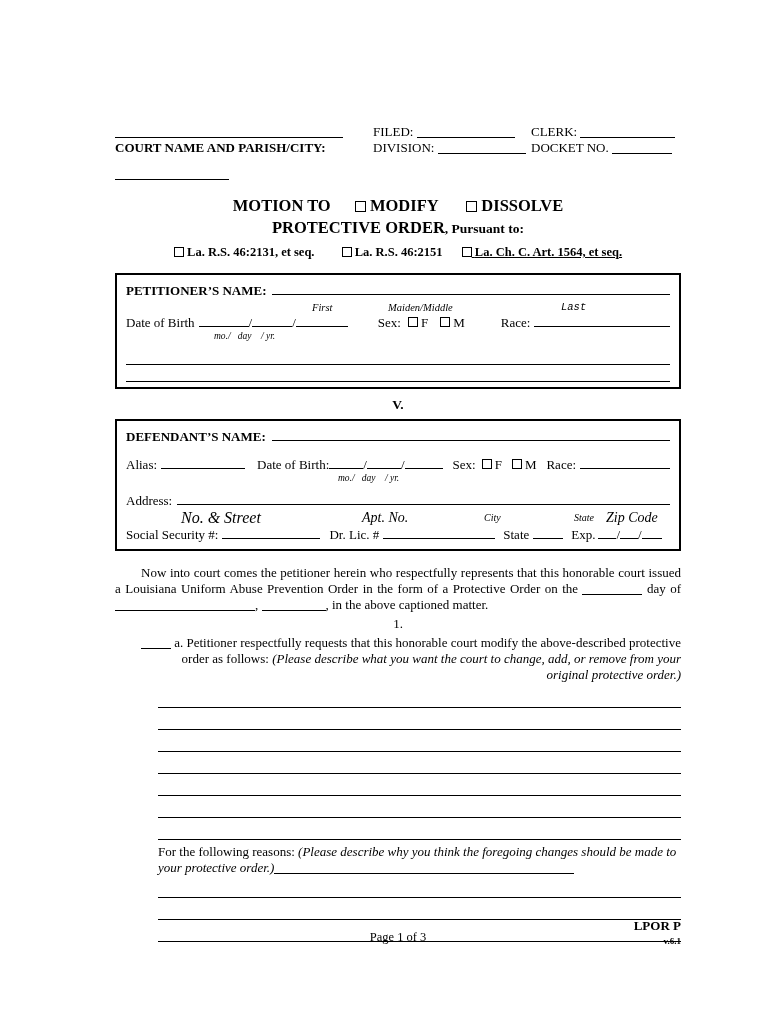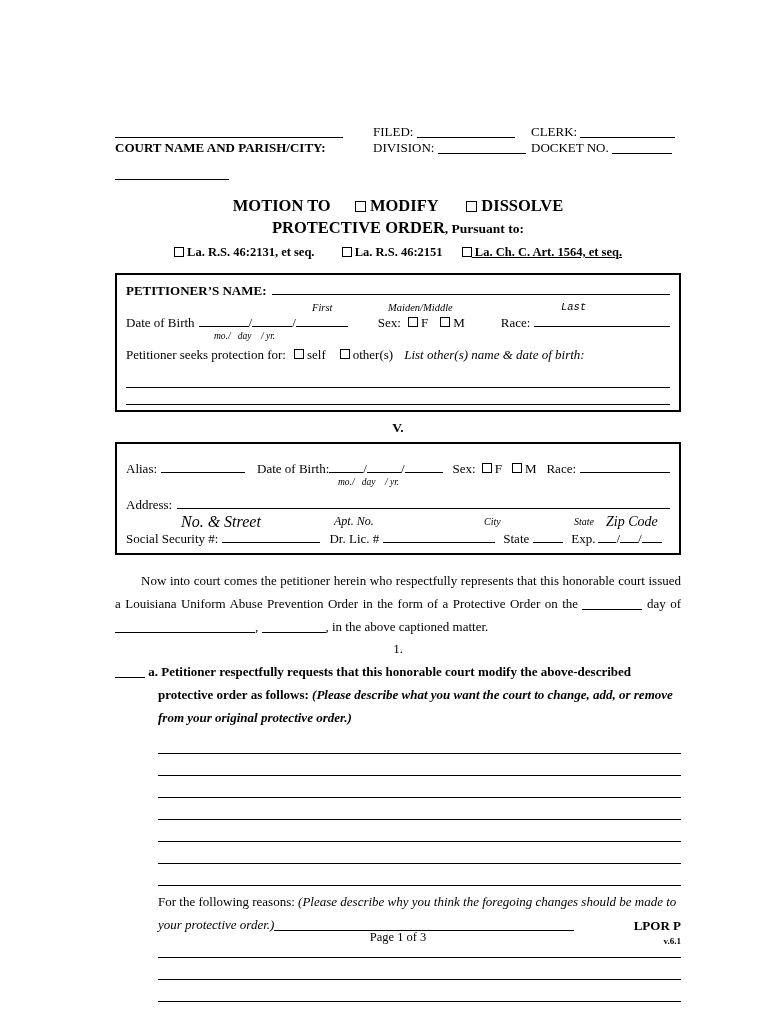--- a/index.html
+++ b/index.html
@@ -11,21 +11,21 @@
   .i { font-style:italic; }
   .bl { display:inline-block; border-bottom:1px solid #000; height:13px; vertical-align:-2px; }
   .cb { display:inline-block; width:10px; height:10px; border:1.4px solid #000; vertical-align:-1px; background:#fff; }
   .cb-lg { width:11px; height:11px; }
   .frow { display:flex; align-items:baseline; }
   .formbox { border:2px solid #000; padding:6px 9px 5px 9px; margin-top:13px; line-height:19px; }
   .hintrow { position:relative; height:12px; }
   .hint { position:absolute; top:-2px; font-size:10.5px; font-style:italic; }
   .wline { border-bottom:1px solid #000; height:17px; }
   .ansline { margin-left:43px; border-bottom:1px solid #000; height:22px; }
-  .para { line-height:23px; text-align:justify; }
+  .para { line-height:16px; text-align:justify; }
   .smallhint { font-style:italic; font-size:9.5px; line-height:9px; white-space:pre; }
 </style>
 </head>
 <body>
 
 <div class="page">
   <div class="content">
 
     <div>
       <div class="frow" style="margin-top:14px;">
@@ -97,35 +97,31 @@
           <span class="bl" style="width:52px;"></span>
         <span style="margin-left:30px;">Sex:</span>
         <span class="cb" style="margin-left:7px;"></span>
           <span style="margin-left:3px;">F</span>
         <span class="cb" style="margin-left:12px;"></span>
           <span style="margin-left:3px;">M</span>
         <span style="margin-left:36px;">Race:</span>
         <span class="bl" style="flex:1; margin-left:4px;"></span>
       </div>
       <div class="smallhint" style="margin-left:88px;">mo./   day    / yr.</div>
-      <div class="frow" style="margin-top:4px;">
-        <span>Petitioner seeks protection for:</span>
-        <span class="cb" style="margin-left:8px;"></span>
-          <span style="margin-left:3px;">self</span>
-        <span class="cb" style="margin-left:14px;"></span>
-          <span style="margin-left:3px;">other(s)</span>
-        <span class="i" style="margin-left:11px;">List other(s) name &amp; date of birth:</span>
-      </div>
       <div class="wline" style="margin-top:7px;"></div>
       <div class="wline"></div>
     </div>
 
     <div class="b" style="text-align:center; margin:8px 0 0 0; font-size:13.5px;">V.</div>
 
     <div class="formbox" style="margin-top:6px;">
+      <div class="frow">
+        <span class="b">DEFENDANT’S NAME:</span>
+        <span class="bl" style="flex:1; margin-left:6px;"></span>
+      </div>
       <div class="frow" style="margin-top:9px;">
         <span>Alias:</span>
         <span class="bl" style="width:84px; margin-left:4px;"></span>
         <span style="margin-left:12px;">Date of Birth:</span>
         <span class="bl" style="width:34px;"></span>
           <span>/</span>
           <span class="bl" style="width:34px;"></span>
           <span>/</span>
           <span class="bl" style="width:38px;"></span>
         <span style="margin-left:10px;">Sex:</span>
@@ -136,21 +132,21 @@
         <span style="margin-left:10px;">Race:</span>
         <span class="bl" style="flex:1; margin-left:4px;"></span>
       </div>
       <div class="smallhint" style="margin-left:212px;">mo./   day    / yr.</div>
       <div class="frow" style="margin-top:8px;">
         <span>Address:</span>
         <span class="bl" style="flex:1; margin-left:5px;"></span>
       </div>
       <div class="hintrow">
         <span class="hint" style="left:55px; font-size:16px;">No. &amp; Street</span>
-        <span class="hint" style="left:208px; font-size:12px;">Apt. No.</span>
+        <span class="hint" style="left:236px; font-size:14px;">Apt. No.</span>
         <span class="hint" style="left:358px; font-size:10px;">City</span>
         <span class="hint" style="left:448px; font-size:10px;">State</span>
         <span class="hint" style="left:480px; font-size:14px;">Zip Code</span>
       </div>
       <div class="frow" style="margin-top:3px;">
         <span>Social Security #:</span>
         <span class="bl" style="width:98px; margin-left:4px;"></span>
         <span style="margin-left:9px;">Dr. Lic. #</span>
         <span class="bl" style="width:112px; margin-left:4px;"></span>
         <span style="margin-left:8px;">State</span>
@@ -168,21 +164,21 @@
       <span>Now into court comes the petitioner herein who respectfully represents that this honorable court</span>
       <span>issued a Louisiana Uniform Abuse Prevention Order in the form of a Protective Order on the</span>
       <span class="bl" style="width:60px;"></span>
       <span>day of</span>
       <span class="bl" style="width:140px;"></span><span>,</span>
       <span class="bl" style="width:64px;"></span><span>, in the above captioned matter.</span>
     </div>
 
     <div style="text-align:center; line-height:22px;">1.</div>
 
-    <div class="para" style="padding-left:43px; text-indent:-43px; text-align:left;font-weight:bold;">
+    <div class="para" style="padding-left:43px; text-indent:-43px; text-align:right;">
       <span class="bl" style="width:30px;"></span>
       <span>a.</span>
       <span>Petitioner respectfully requests that this honorable court modify the above-described protective order as follows: </span><span class="i">(Please describe what you want the court to change, add, or remove from your original protective order.)</span>
     </div>
 
     <div style="margin-top:3px;">
       <div class="ansline"></div>
       <div class="ansline"></div>
       <div class="ansline"></div>
       <div class="ansline"></div>

